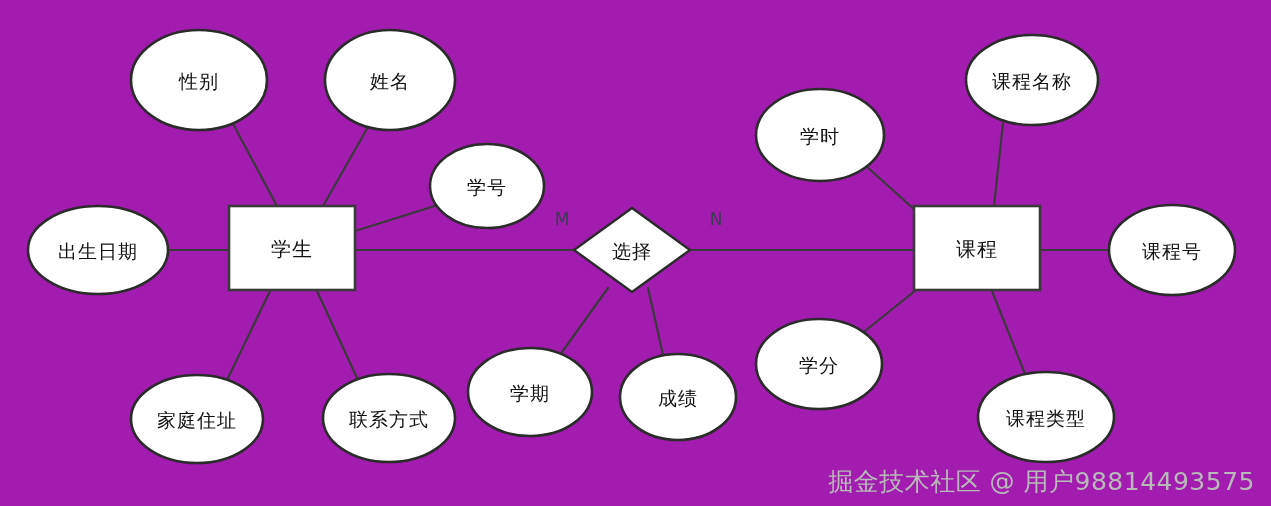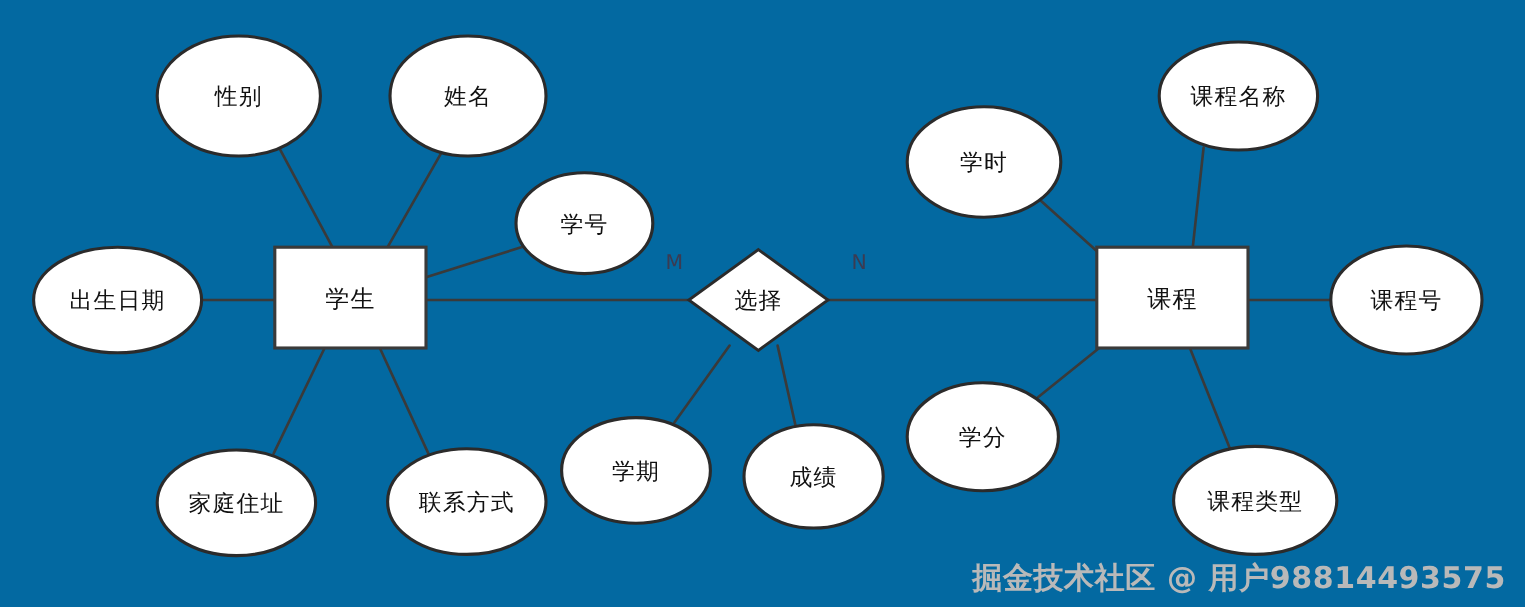--- a/index.html
+++ b/index.html
@@ -7,21 +7,21 @@
     padding: 0;
     background: #ffffff;
   }
   body {
     font-family: "DejaVu Sans", "Liberation Sans", sans-serif;
   }
   #canvas {
     position: relative;
     width: 1271px;
     height: 506px;
-    background: #0369a1;
+    background: #a21caf;
     overflow: hidden;
   }
   #er-svg {
     position: absolute;
     top: 0;
     left: 0;
     width: 1271px;
     height: 506px;
   }
   .edge {
@@ -66,21 +66,20 @@
   .watermark-text {
     position: absolute;
     right: 16px;
     bottom: 8px;
     font-family: "DejaVu Sans", "Liberation Sans", sans-serif;
     font-size: 25px;
     color: #b9b9b9;
     white-space: nowrap;
     letter-spacing: 0.5px;
     user-select: none;
-    font-weight: bold;
   }
 </style>
 </head>
 <body>
 
 <div id="canvas">
 
   <svg id="er-svg" viewBox="0 0 1271 506">
     <g id="edges-layer">
         <line x1="232" y1="122" x2="277" y2="206" class="edge"></line>

